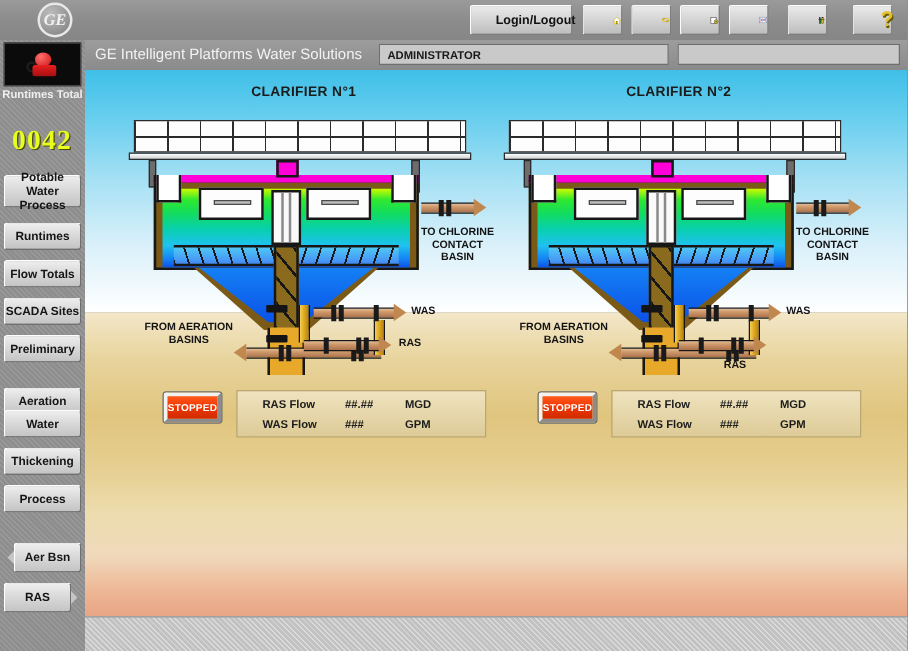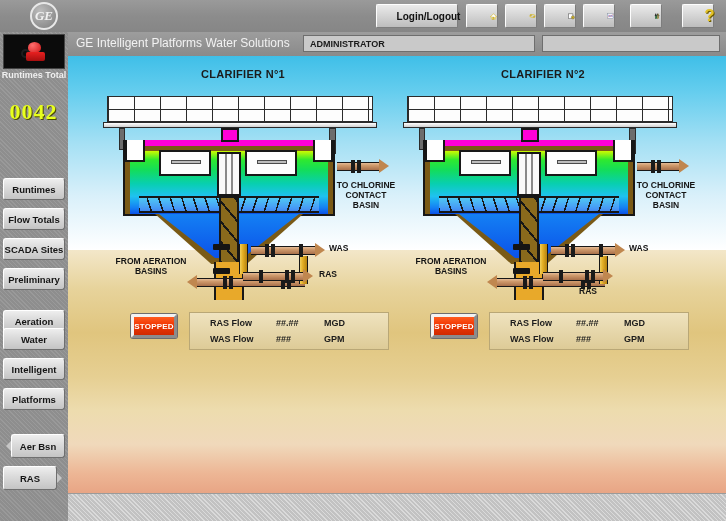--- a/index.html
+++ b/index.html
@@ -370,28 +370,29 @@
     <div class="alarm-box">
       <div class="alarm-ico">
         <div class="hook"></div>
           <div class="bell"></div>
           <div class="base"></div>
       </div>
     </div>
     <div class="ct-label">Runtimes Total</div>
     <div class="ct-value">0042</div>
 
+    <div class="nav-btn" style="top:108px;height:26px;">Potable Water Process</div>
     <div class="nav-btn" style="top:146px;height:22px;">Runtimes</div>
     <div class="nav-btn" style="top:176px;height:22px;">Flow Totals</div>
     <div class="nav-btn" style="top:206px;height:22px;">SCADA Sites</div>
     <div class="nav-btn" style="top:236px;height:22px;">Preliminary</div>
     <div class="nav-btn" style="top:278px;height:22px;">Aeration</div>
     <div class="nav-btn" style="top:296px;height:22px;">Water</div>
-    <div class="nav-btn" style="top:326px;height:22px;">Intelligent</div>
-    <div class="nav-btn" style="top:356px;height:22px;">Platforms</div>
+    <div class="nav-btn" style="top:326px;height:22px;">Thickening</div>
+    <div class="nav-btn" style="top:356px;height:22px;">Process</div>
 
     <div style="position:absolute;left:3px;top:402px;width:62px;height:24px;">
       <div class="nav-arrow arrow-left"></div>
       <div class="nav-btn" style="left:8px;top:0;width:54px;height:24px;">Aer Bsn</div>
     </div>
     <div style="position:absolute;left:3px;top:434px;width:62px;height:24px;">
       <div class="nav-arrow arrow-right"></div>
       <div class="nav-btn" style="left:0px;top:0;width:54px;height:24px;">RAS</div>
     </div>
   </div>

